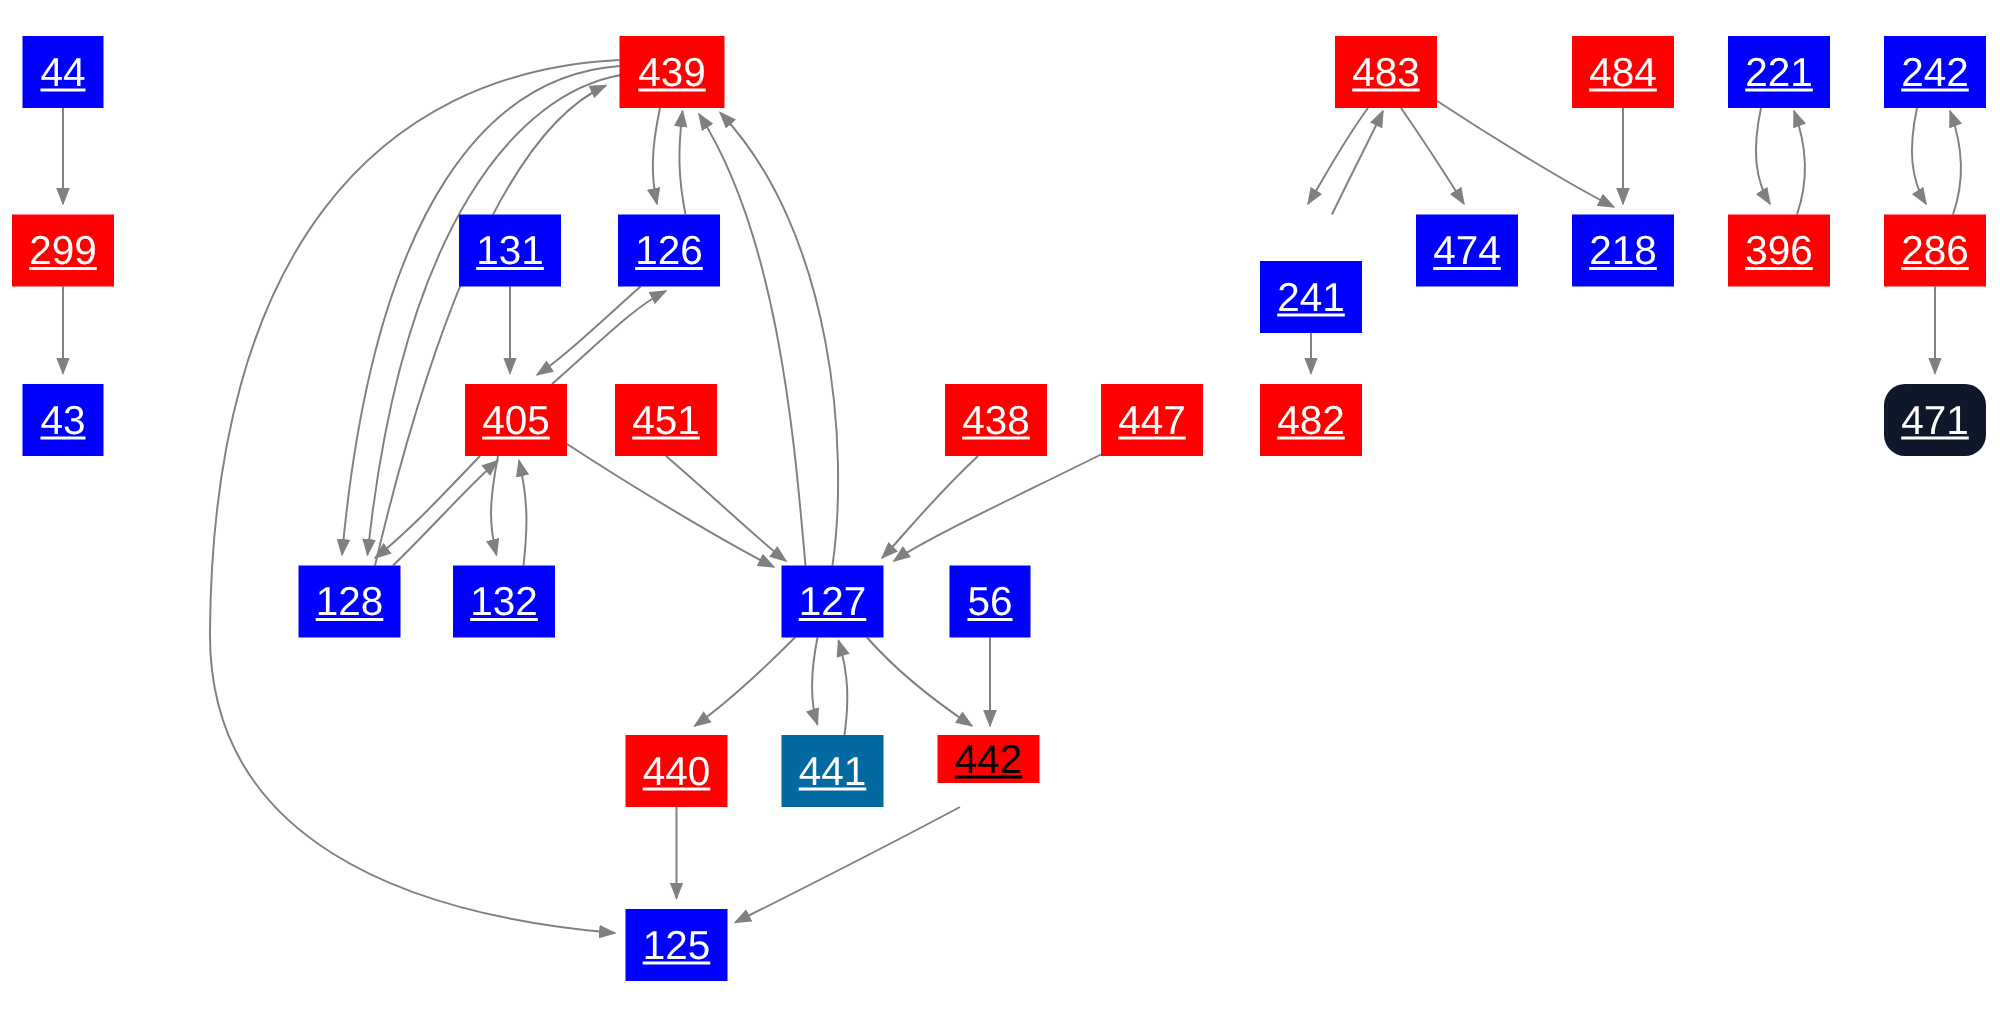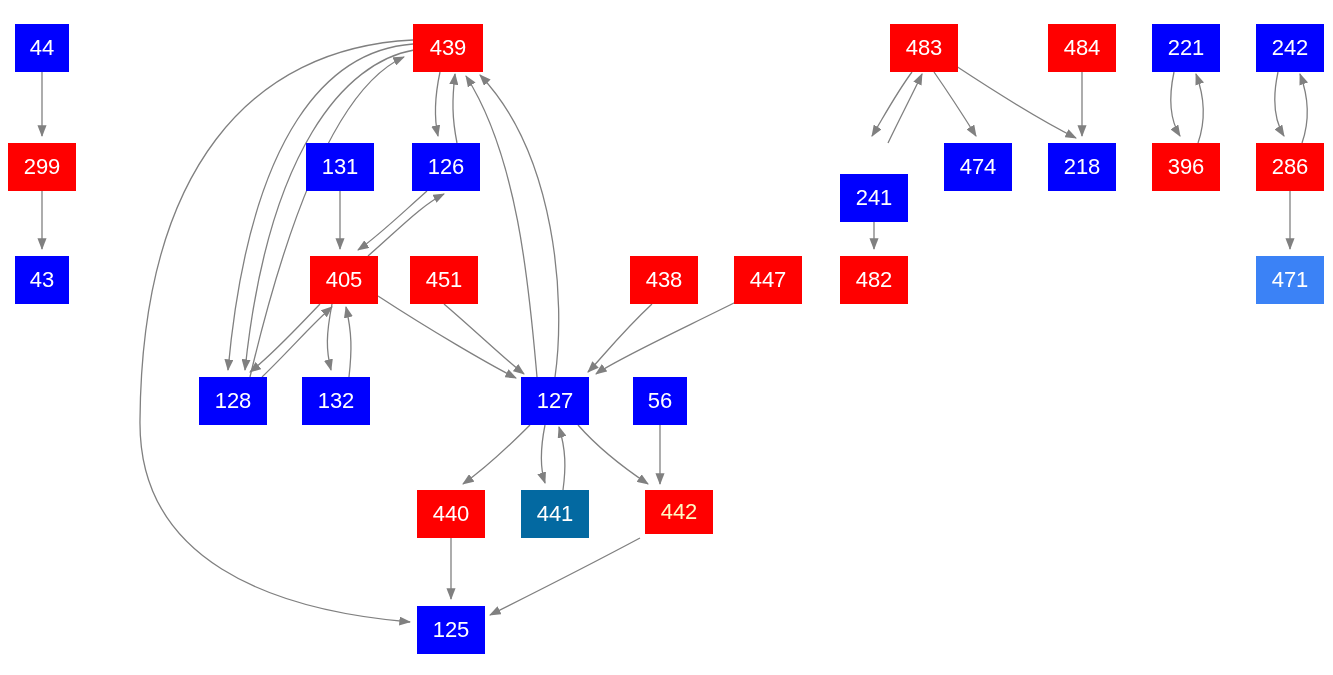--- a/index.html
+++ b/index.html
@@ -27,24 +27,25 @@
     pointer-events: none;
   }
   .node {
     position: absolute;
     box-sizing: border-box;
     display: flex;
     align-items: center;
     justify-content: center;
     color: #ffffff;
     font-family: "Liberation Sans", sans-serif;
-    font-size: 22px;
+    font-size: 27px;
     line-height: 1;
     letter-spacing: 0px;
     user-select: none;
+    text-decoration: underline;
   }
   .node.red { background: #ff0000; }
   .node.blue { background: #0000ff; }
   .node-label { pointer-events: none; }
 </style>
 </head>
 <body>
 
 <div id="canvas">
   <svg id="edge-layer" viewBox="0 0 1333 675" preserveAspectRatio="none">
@@ -137,21 +138,21 @@
       </div>
       <div class="node blue" style="left: 633px; top: 377px; width: 54px; height: 48px; background: rgb(0, 0, 255); color: rgb(255, 255, 255);">
         <span class="node-label">56</span>
       </div>
       <div class="node red" style="left: 417px; top: 490px; width: 68px; height: 48px; background: rgb(255, 0, 0); color: rgb(255, 255, 255);">
         <span class="node-label">440</span>
       </div>
       <div class="node red" style="left: 521px; top: 490px; width: 68px; height: 48px; background: #0369a1; color: rgb(255, 255, 255);">
         <span class="node-label">441</span>
       </div>
-      <div class="node red" style="left: 625px; top: 490px; width: 68px; height: 44px; background: rgb(255, 0, 0); color: #fef9c3; margin-left: 20px;">
+      <div class="node red" style="left: 625px; top: 490px; width: 68px; height: 32px; background: rgb(255, 0, 0); color: #000000;">
         <span class="node-label">442</span>
       </div>
       <div class="node blue" style="left: 417px; top: 606px; width: 68px; height: 48px; background: rgb(0, 0, 255); color: rgb(255, 255, 255);">
         <span class="node-label">125</span>
       </div>
       <div class="node red" style="left: 890px; top: 24px; width: 68px; height: 48px; background: rgb(255, 0, 0); color: rgb(255, 255, 255);">
         <span class="node-label">483</span>
       </div>
       <div class="node red" style="left: 1048px; top: 24px; width: 68px; height: 48px; background: rgb(255, 0, 0); color: rgb(255, 255, 255);">
         <span class="node-label">484</span>
@@ -173,17 +174,17 @@
       </div>
       <div class="node red" style="left: 1152px; top: 143px; width: 68px; height: 48px; background: rgb(255, 0, 0); color: rgb(255, 255, 255);">
         <span class="node-label">396</span>
       </div>
       <div class="node red" style="left: 1256px; top: 143px; width: 68px; height: 48px; background: rgb(255, 0, 0); color: rgb(255, 255, 255);">
         <span class="node-label">286</span>
       </div>
       <div class="node red" style="left: 840px; top: 256px; width: 68px; height: 48px; background: rgb(255, 0, 0); color: rgb(255, 255, 255);">
         <span class="node-label">482</span>
       </div>
-      <div class="node blue" style="left: 1256px; top: 256px; width: 68px; height: 48px; background: #3b82f6; color: rgb(255, 255, 255);">
+      <div class="node blue" style="left: 1256px; top: 256px; width: 68px; height: 48px; background: #0f172a; color: rgb(255, 255, 255); border-radius: 14px;">
         <span class="node-label">471</span>
       </div>
     </div>
 </div>
 
 </body></html>

